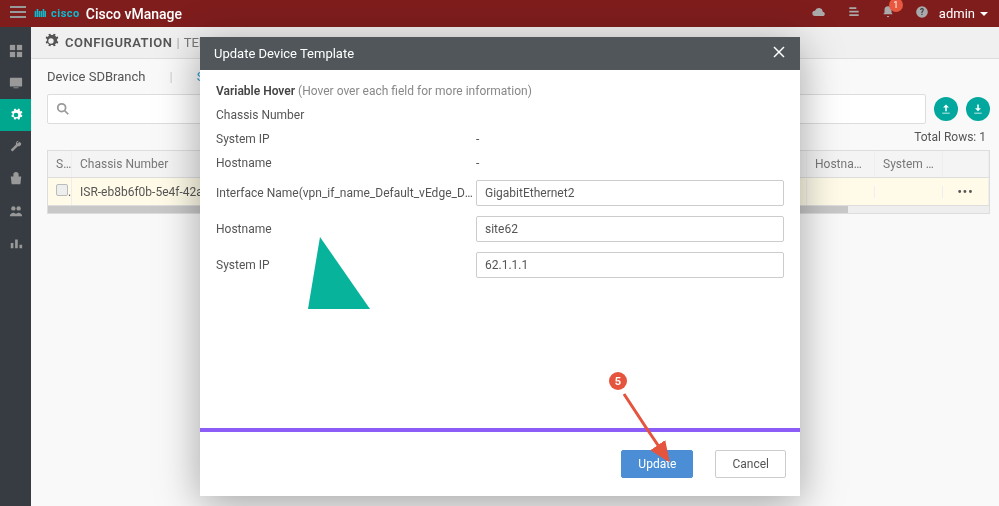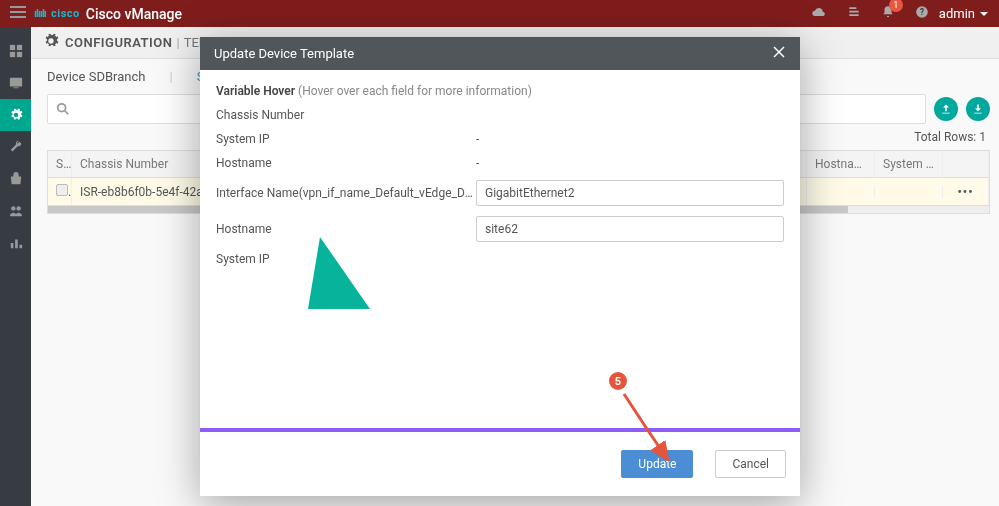--- a/index.html
+++ b/index.html
@@ -261,20 +261,21 @@
     <div class="field-row">
       <div class="lbl">Interface Name(vpn_if_name_Default_vEdge_DHCP_Tunnel_Inte</div>
       <input value="GigabitEthernet2" style="">
     </div>
     <div class="field-row">
       <div class="lbl">Hostname</div>
       <input value="site62" style="">
     </div>
     <div class="field-row">
       <div class="lbl">System IP</div>
+      <input value="62.1.1.1" style="">
     </div>
   </div>
   <div class="modal-ftr">
     <button class="btn btn-primary">Update</button>
     <button class="btn btn-default">Cancel</button>
   </div>
 </div>
 
 <div class="callout">
   <div class="callout-tail"></div>

